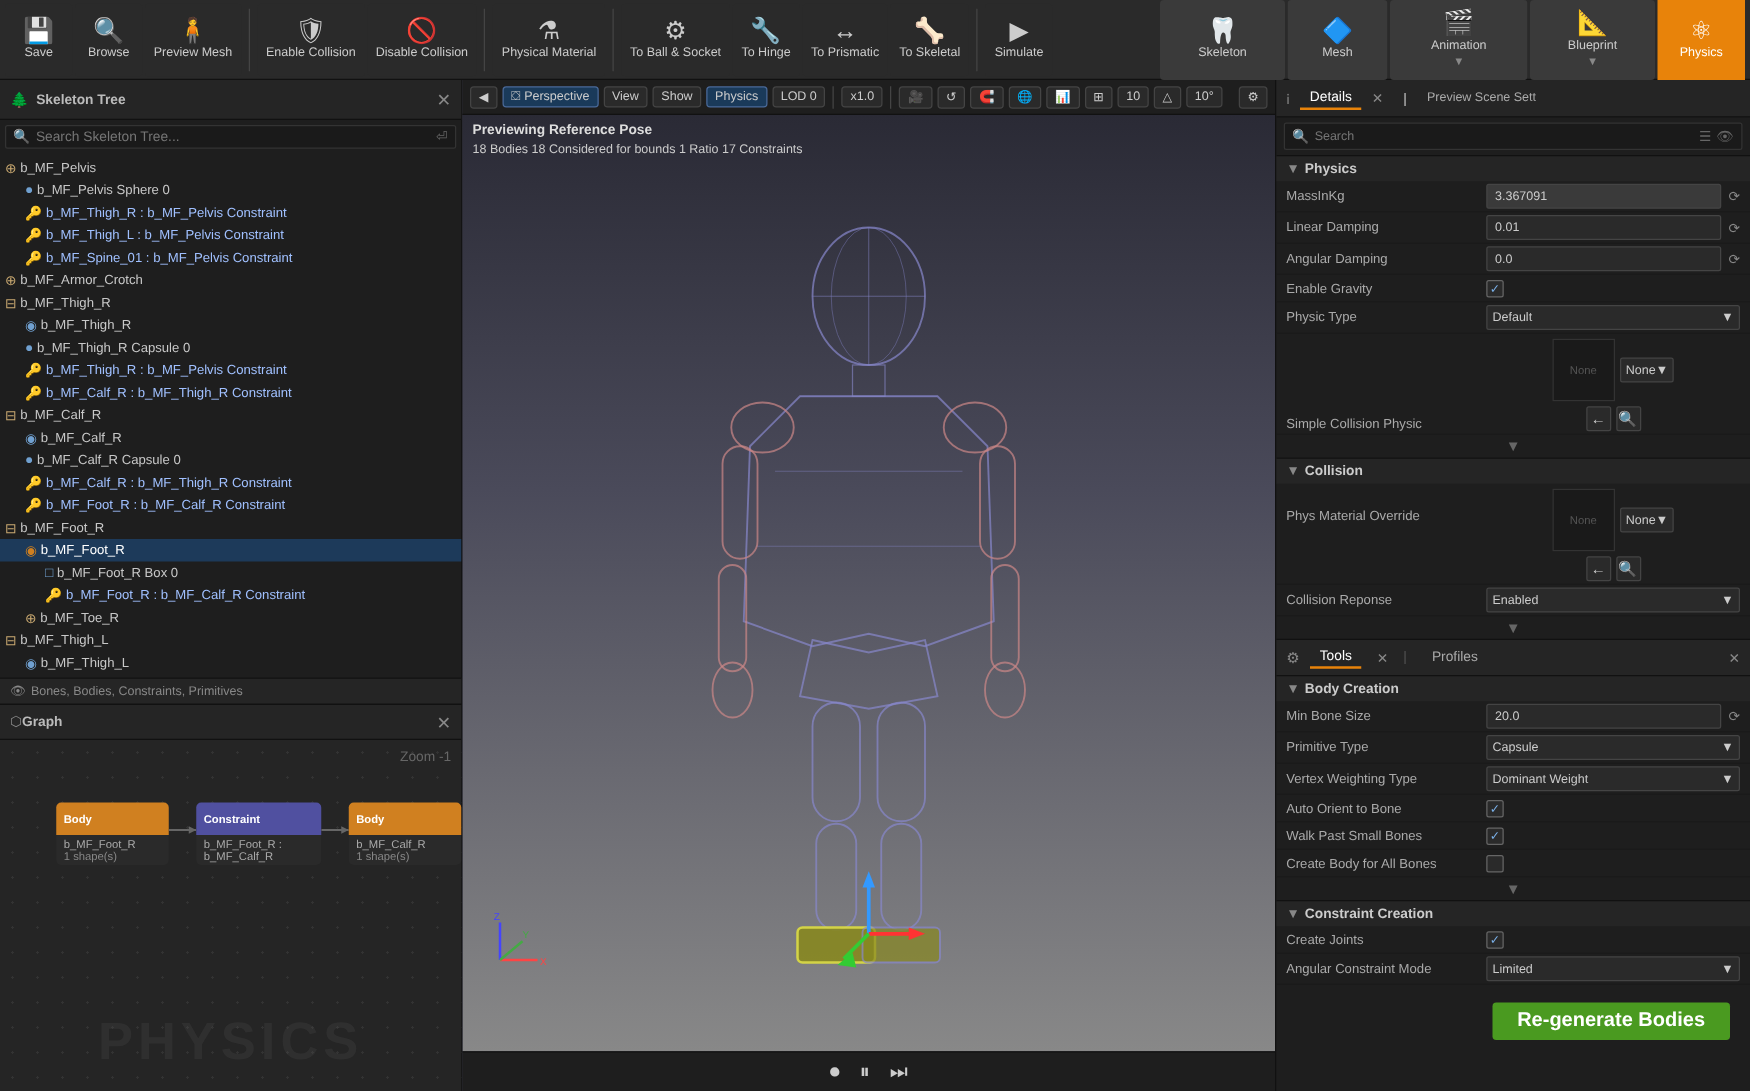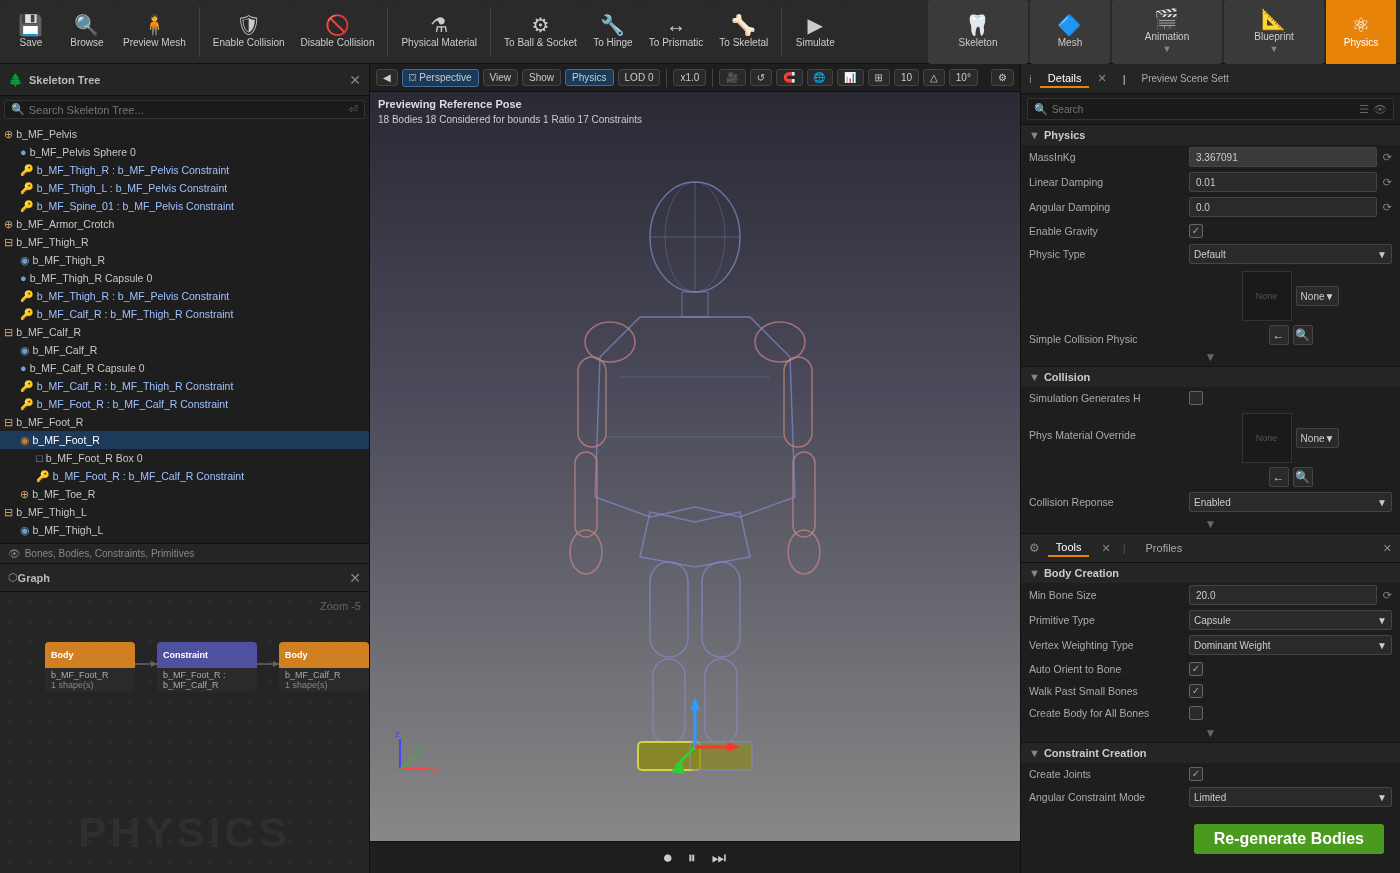--- a/index.html
+++ b/index.html
@@ -310,21 +310,21 @@
     </div>
 
     <div class="graph-panel">
       <div class="graph-header">
         <span style="color:#888;">⬡</span>
         <span style="font-size:11px; font-weight:bold; color:#bbb;">Graph</span>
         <span class="panel-close" style="margin-left:auto;">✕</span>
       </div>
       <div class="graph-content">
         <div class="graph-grid"></div>
-        <span class="zoom-label">Zoom -5</span>
+        <span class="zoom-label">Zoom -1</span>
         <div class="physics-watermark">PHYSICS</div>
 
         <div class="graph-node node-body-type" style="left:45px; top:50px; width:90px;">
           <div class="node-header">Body</div>
           <div class="node-body">b_MF_Foot_R<br><span style="color:#888; font-size:9px;">1 shape(s)</span></div>
         </div>
         <svg style="position:absolute; left:135px; top:65px; width:22px; height:14px;">
           <line x1="0" y1="7" x2="22" y2="7" stroke="#666" stroke-width="1.5"></line>
           <polygon points="22,7 16,4 16,10" fill="#666"></polygon>
         </svg>
@@ -521,26 +521,20 @@
           <div class="prop-action-btn">🔍</div>
         </div>
       </div>
     </div>
     <div class="scroll-arrow">▼</div>
 
     <div class="section-header">
       <span class="arrow">▼</span>
       <span class="title">Collision</span>
     </div>
-    <div class="prop-row">
-      <div class="prop-label">Simulation Generates H</div>
-      <div class="prop-value">
-        <div class="prop-checkbox"></div>
-      </div>
-    </div>
     <div class="prop-row" style="align-items:flex-start; padding-top:4px;">
       <div class="prop-label" style="padding-top:16px;">Phys Material Override</div>
       <div class="prop-value" style="flex-direction:column; gap:4px;">
         <div style="display:flex; align-items:center; gap:4px;">
           <div class="none-preview">None</div>
           <div class="prop-dropdown" style="flex:1;">
             <span>None</span>
             <span>▼</span>
           </div>
         </div>

